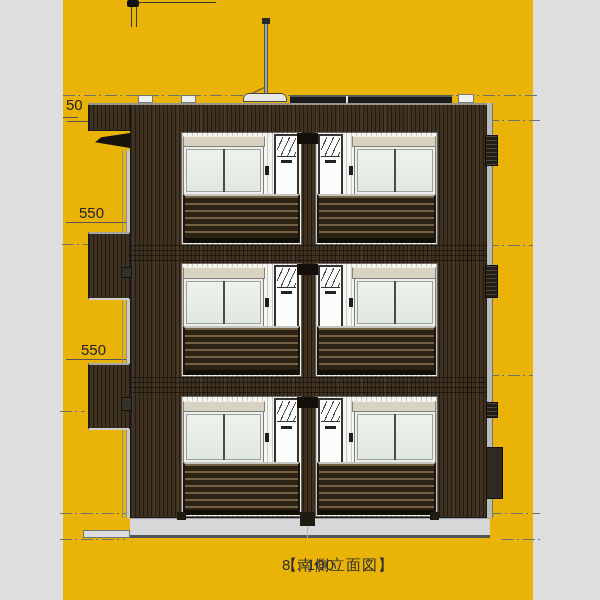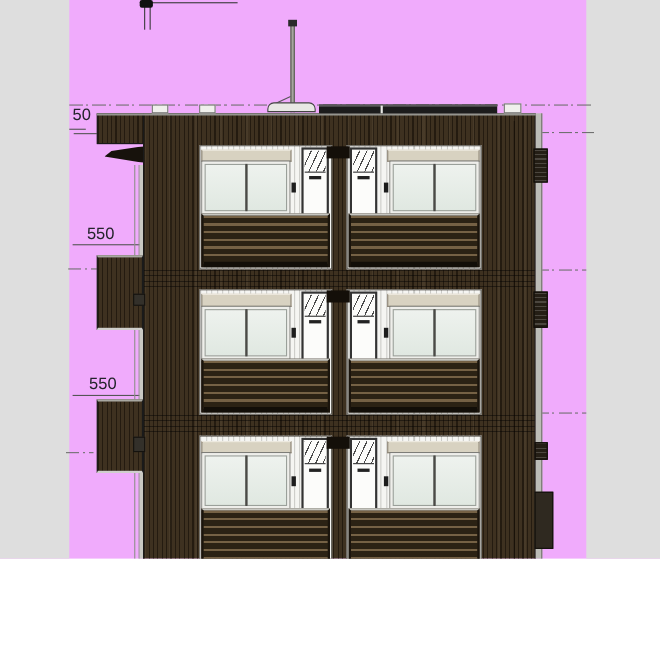--- a/index.html
+++ b/index.html
@@ -1,16 +1,16 @@
 <!DOCTYPE html>
 <html><head>
 <meta charset="utf-8">
 <style>
   html,body{margin:0;padding:0;background:#fff;}
-  #page{position:relative;width:600px;height:508px;background:#f0abfc;overflow:hidden;
+  #page{position:relative;width:600px;height:600px;background:#eab308;overflow:hidden;
         font-family:"Liberation Sans",sans-serif;}
   #page *{position:absolute;box-sizing:border-box;}
 
   
   .margin-l{left:0;top:0;width:63px;height:600px;background:#dedede;}
   .margin-r{left:533px;top:0;width:67px;height:600px;background:#dedede;}
 
   
   .refline{height:1px;background:repeating-linear-gradient(90deg,#707070 0 12px,transparent 12px 15px,#707070 15px 17px,transparent 17px 21px);}
   .leader{height:1px;background:#555;}

